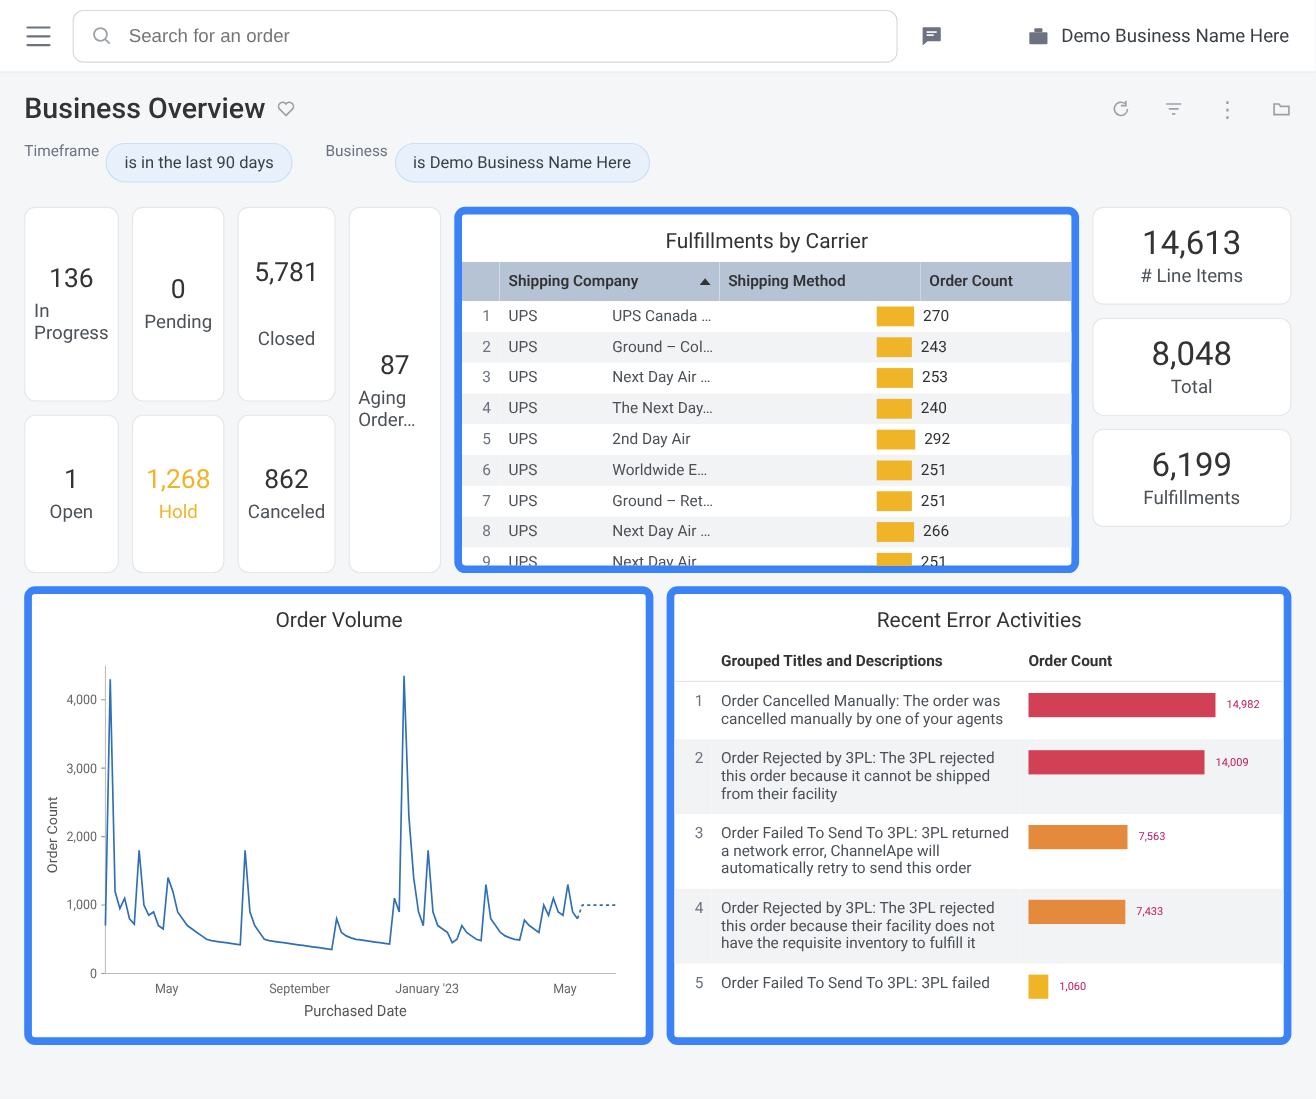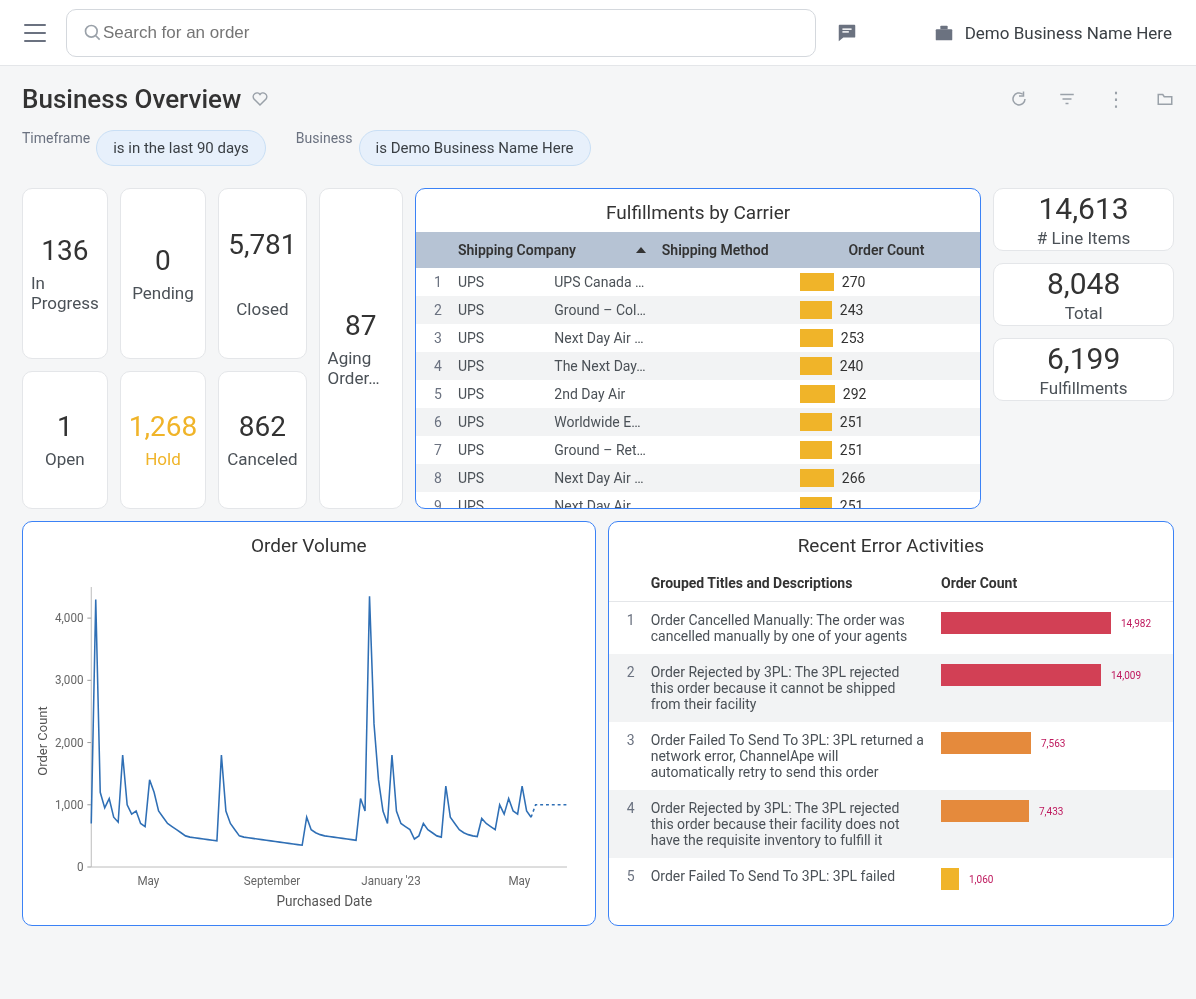--- a/index.html
+++ b/index.html
@@ -21,20 +21,21 @@
 .hamburger-icon { width: 22px; height: 18px; cursor: pointer; display: flex; flex-direction: column; justify-content: space-between; }
 .hamburger-icon span { display: block; height: 2px; background: #6b7280; width: 100%; border-radius: 1px; }
 .search-wrap {
   display: flex;
   align-items: center;
   flex: 0 0 750px;
   border: 1px solid #d4d8dd;
   border-radius: 10px;
   height: 48px;
   padding: 0 16px;
+  gap: 14px;
 }
 .search-wrap svg { width: 20px; height: 20px; stroke: #9aa1a9; fill: none; stroke-width: 2; }
 .search-wrap input {
   border: none; outline: none; font-size: 17px; color: #6b7280; flex: 1;
 }
 .chat-icon { width: 22px; height: 22px; color: #6b7280; cursor: pointer; }
 .business-label { display: flex; align-items: center; gap: 10px; font-size: 17px; color: #3a3f44; margin-left: auto; }
 .briefcase-icon { width: 22px; height: 22px; color: #6b7280; }
 
 .page {
@@ -62,24 +63,24 @@
   grid-template-columns: repeat(12, 1fr);
   grid-auto-rows: min-content;
   gap: 12px;
 }
 
 .card {
   background: #fff; border: 1px solid #e4e6e9; border-radius: 10px;
   display: flex; flex-direction: column; align-items: center; justify-content: center;
   padding: 16px 8px;
 }
-.stat-num { font-size: 28px; font-weight: 400; color: #333; }
+.stat-num { font-size: 24px; font-weight: 400; color: #333; }
 .stat-lbl { font-size: 17px; color: #4b5157; margin-top: 6px; }
 .stat-hold .stat-num, .stat-hold .stat-lbl { color: #f0b429; }
-.panel { background: #fff; border: 1px solid #3b82f6; border-radius: 10px; overflow: hidden; }
+.panel { background: #fff; border: 7px solid #3b82f6; border-radius: 10px; overflow: hidden; }
 .panel-title { text-align: center; font-size: 19px; font-weight: 400; color: #333; padding: 12px 8px 8px; }
 
 .tbl { width: 100%; border-collapse: collapse; font-size: 14px; }
 .tbl th {
   background: #b6c3d4; color: #333; font-weight: 600; text-align: left;
   padding: 10px 8px; font-size: 14px; position: relative;
 }
 .tbl th.sortcol::after {
   content: ""; display: inline-block; width: 0; height: 0;
   border-left: 5px solid transparent; border-right: 5px solid transparent;
@@ -87,21 +88,21 @@
 }
 .tbl td { padding: 5px 8px; border-bottom: 0; color: #4b5157; }
 .tbl tbody tr:nth-child(even) { background: #f2f3f4; }
 .tbl td.idx { text-align: right; width: 34px; color: #6b7280; }
 .barwrap { display: flex; align-items: center; gap: 8px; }
 .bar { height: 18px; background: #f0b429; display: inline-block; }
 .barval { font-size: 14px; color: #333; }
 .carrier-scroll { max-height: 240px; overflow-y: auto; position: relative; }
 .carrier-scroll::-webkit-scrollbar { width: 8px; }
 .carrier-scroll::-webkit-scrollbar-thumb { background: #c5c8cc; border-radius: 4px; }
-.rstat { background: #fff; border: 1px solid #e4e6e9; border-radius: 10px; padding: 2px 8px; text-align: center; }
+.rstat { background: #fff; border: 1px solid #e4e6e9; border-radius: 10px; padding: 15px 8px; text-align: center; }
 .rstat .n { font-size: 30px; font-weight: 400; color: #333; }
 .rstat .l { font-size: 17px; color: #4b5157; margin-top: 2px; }
 
 .chart-card { grid-column: 1 / span 6; }
 .chart-body { height: 360px; padding: 6px 18px 14px 10px; position: relative; }
 svg.line-chart { width: 100%; height: 100%; }
 .tick-label { font-size: 12px; fill: #666; }
 .yaxis-title { font-size: 13px; fill: #555; }
 .xaxis-title { font-size: 14px; fill: #555; }
 

